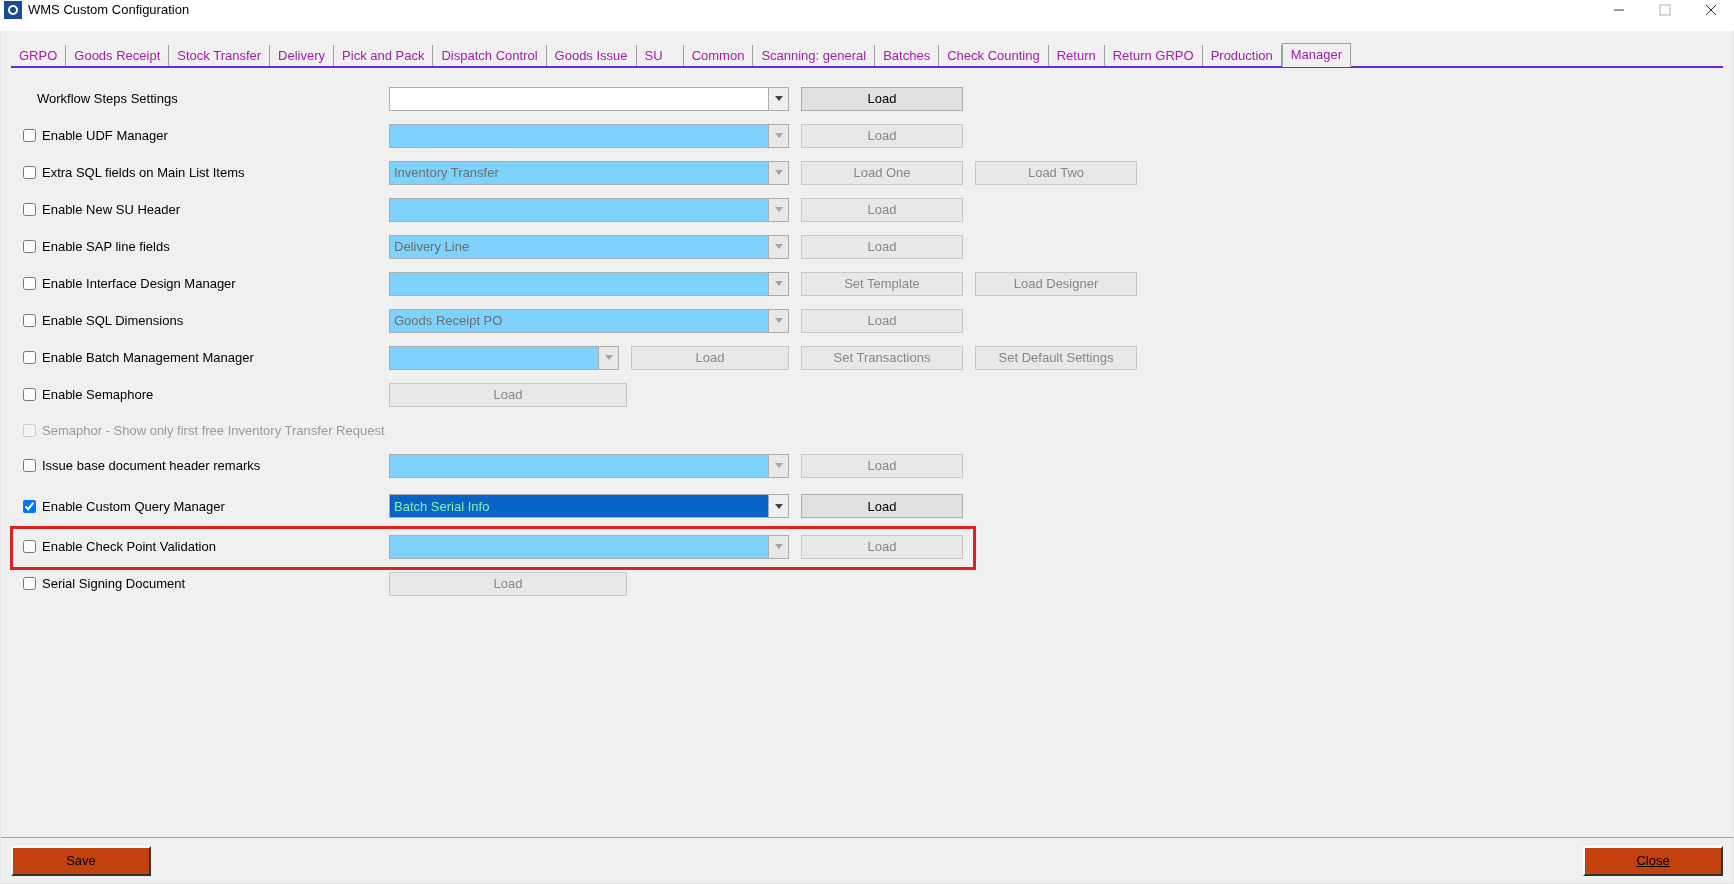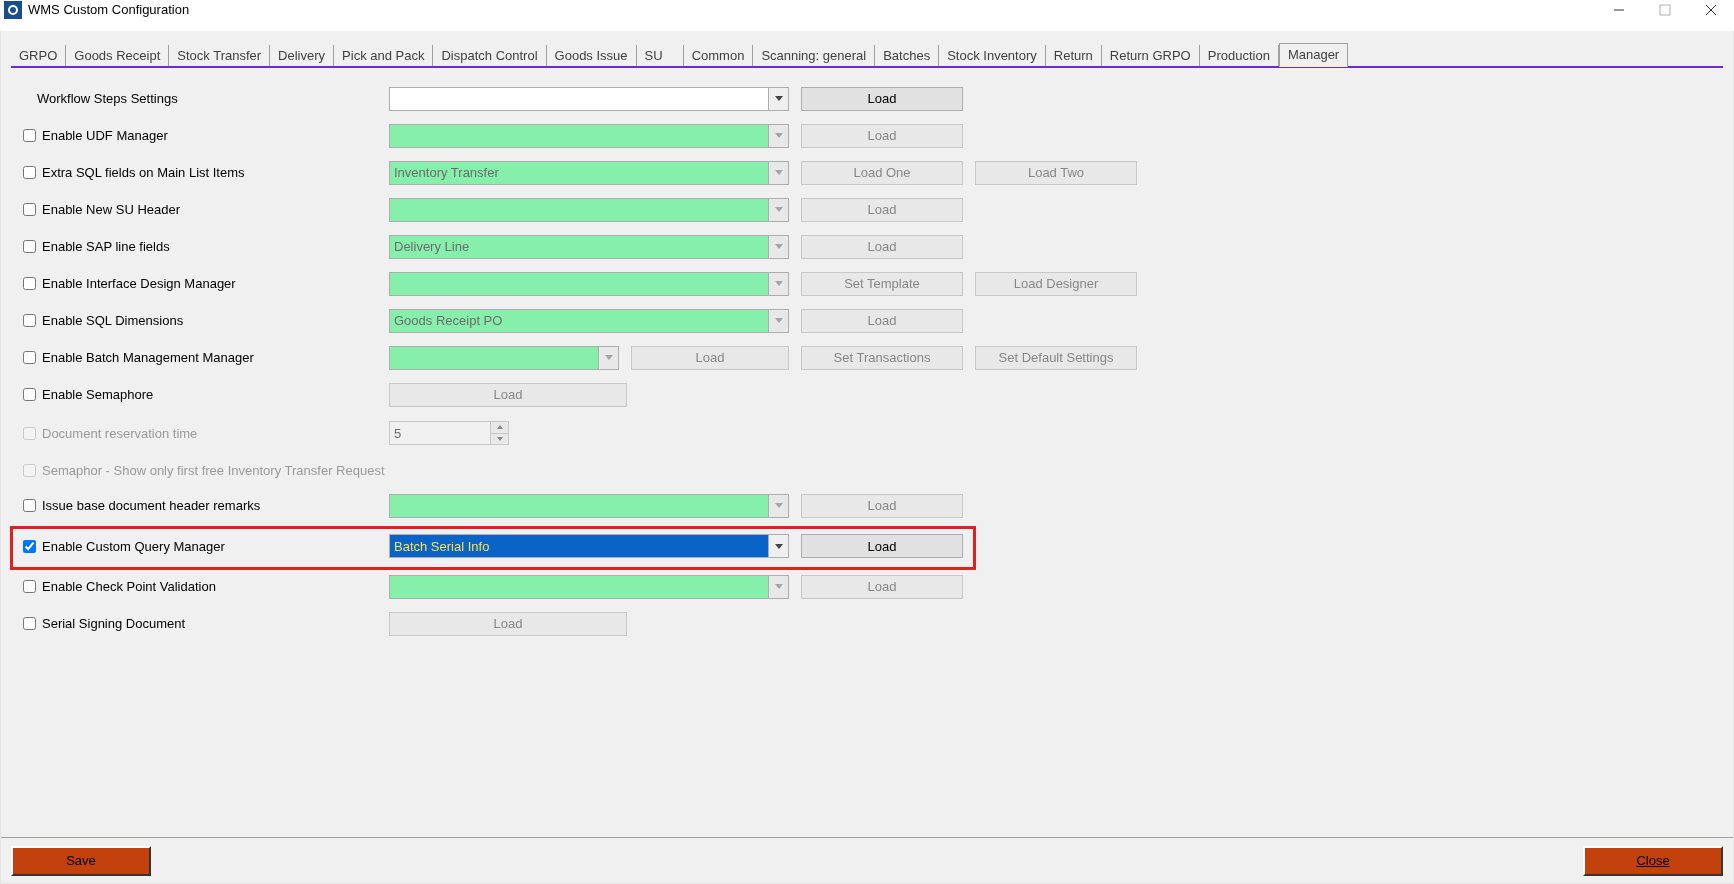--- a/index.html
+++ b/index.html
@@ -13,40 +13,40 @@
 .titlebar .win-controls { margin-left: auto; display: flex; height: 100%; }
 .titlebar .win-btn { width: 46px; height: 100%; display: flex; align-items: center; justify-content: center; color: #333; }
 .titlebar .win-btn.maxi { color: #b0b0b0; }
 .titlebar .win-btn svg { width: 14px; height: 14px; }
 
 
 .outer-frame { position: absolute; top: 30px; left: 0; right: 0; bottom: 0; border: 1px solid #e5e5e5; border-top-color: #fff; background: #f0f0f0; }
 
 
 .tab-strip { display: flex; align-items: flex-end; height: 25px; margin: 10px 10px 0 10px; font-size: 13px; }
-.tab { padding: 3px 8px 4px 8px; border-right: 1px solid #a0a0a0; color: #404040; cursor: default; position: relative; top: 1px; }
+.tab { padding: 3px 8px 4px 8px; border-right: 1px solid #a0a0a0; color: #a21caf; cursor: default; position: relative; top: 1px; }
 .tab.active { background: #f0f0f0; border: 1px solid #a0a0a0; border-bottom: 1px solid #f0f0f0; border-right: 1px solid #a0a0a0; z-index: 2; }
 .tab-strip .tab:first-child { border-left: none; }
 
 
 .tab-panel { margin: 0 10px 10px 10px; border-top: 2px solid #6d28d9; padding: 12px 8px; height: 750px; position: relative; }
 
 
 .row { display: flex; align-items: center; height: 37px; }
 .row .check-label { display: flex; align-items: center; width: 370px; padding-left: 4px; gap: 6px; }
 .row .check-label.indented-label { padding-left: 18px; }
 .row input[type=checkbox] { width: 13px; height: 13px; }
 .row .lbl { font-size: 13px; color: #000; }
 .row.disabled .lbl { color: #9a9a9a; }
 
 .combo { width: 400px; height: 24px; border: 1px solid #adadad; background: #fff; display: flex; align-items: center; position: relative; font-size: 13px; padding-left: 4px; color: #000; }
 .combo .arrow-btn { position: absolute; right: 0; top: 0; width: 20px; height: 100%; border-left: 1px solid #adadad; background: #efefef; display: flex; align-items: center; justify-content: center; }
-.combo.disabled { background: #86efac; color: #6d6d6d; }
+.combo.disabled { background: #7dd3fc; color: #6d6d6d; }
 .combo.disabled .arrow-btn { background: #e8e8e8; }
-.combo.highlight { background: #0a63c7; color: #fde047; }
+.combo.highlight { background: #0a63c7; color: #86efac; }
 .combo.highlight .arrow-btn { background: #efefef; }
 .combo.short { width: 230px; }
 
 .spinner { width: 120px; height: 24px; border: 1px solid #c8c8c8; background: #f0f0f0; display: flex; align-items: center; position: relative; font-size: 13px; padding-left: 4px; color: #6d6d6d; }
 .spinner .spin-btns { position: absolute; right: 0; top: 0; width: 18px; height: 100%; display: flex; flex-direction: column; }
 .spinner .spin-btns > div { flex: 1; border-left: 1px solid #c8c8c8; display: flex; align-items: center; justify-content: center; background: #e8e8e8; }
 .spinner .spin-btns > div:first-child { border-bottom: 1px solid #c8c8c8; }
 
 .btn { width: 162px; height: 24px; border: 1px solid #adadad; background: #e1e1e1; font-size: 13px; display: flex; align-items: center; justify-content: center; color: #000; margin-left: 12px; cursor: default; }
 .btn.disabled { color: #878787; background: #e8e8e8; border-color: #c8c8c8; }
@@ -99,21 +99,21 @@
     <div class="tab">Goods Receipt</div>
     <div class="tab">Stock Transfer</div>
     <div class="tab">Delivery</div>
     <div class="tab">Pick and Pack</div>
     <div class="tab">Dispatch Control</div>
     <div class="tab">Goods Issue</div>
     <div class="tab" style="padding-right:20px">SU</div>
     <div class="tab">Common</div>
     <div class="tab">Scanning: general</div>
     <div class="tab">Batches</div>
-    <div class="tab">Stock Inventory</div>
+    <div class="tab">Check Counting</div>
     <div class="tab">Return</div>
     <div class="tab">Return GRPO</div>
     <div class="tab">Production</div>
     <div class="tab active">Manager</div>
   </div>
 
   <div class="tab-panel">
 
     <div class="row">
       <div class="check-label indented-label">
@@ -231,37 +231,20 @@
     </div>
 
     <div class="row">
       <div class="check-label">
           <input type="checkbox" style="">
           <span class="lbl">Enable Semaphore</span>
         </div>
       <div class="btn disabled wide">Load</div>
     </div>
 
-    <div class="row disabled" style="height:40px">
-      <div class="check-label">
-          <input type="checkbox" disabled="" style="">
-          <span class="lbl">Document reservation time</span>
-        </div>
-      <div class="spinner">
-        <span>5</span>
-        <div class="spin-btns">
-            <div>
-              <div class="tri-up"></div>
-            </div>
-            <div>
-              <div class="tri-dn"></div>
-            </div>
-          </div>
-      </div>
-    </div>
 
     <div class="row disabled" style="height:34px">
       <div class="check-label" style="width:auto">
           <input type="checkbox" disabled="" style="">
           <span class="lbl">Semaphor - Show only first free Inventory Transfer Request</span>
         </div>
     </div>
 
     <div class="row">
       <div class="check-label">

